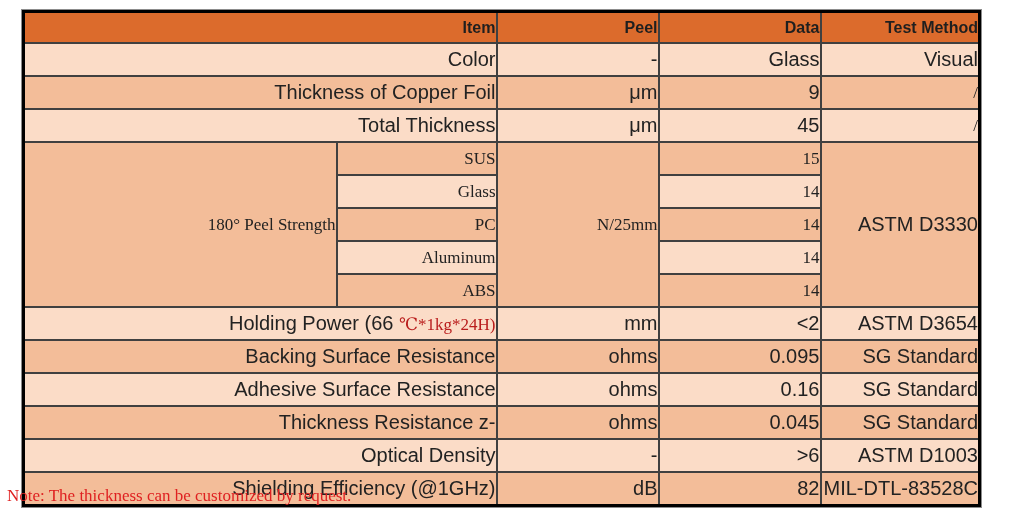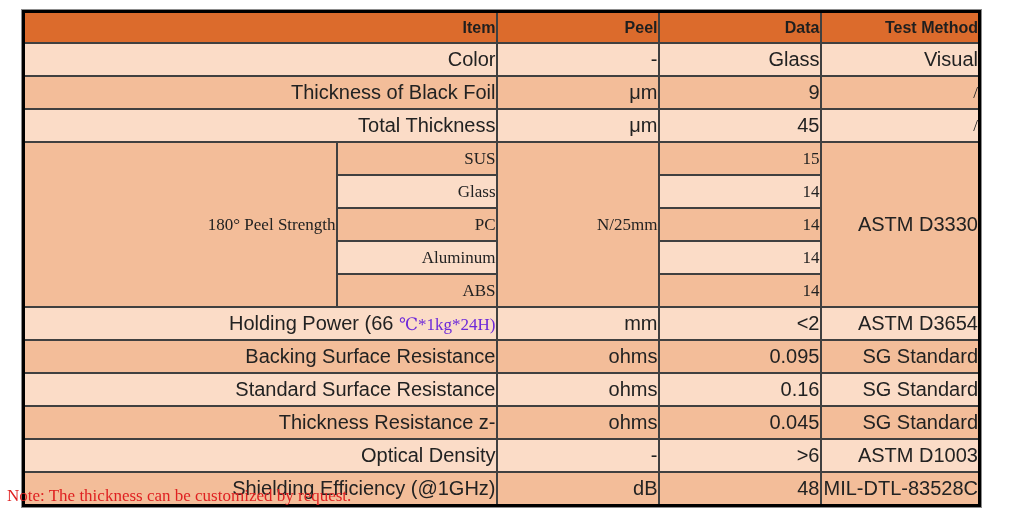--- a/index.html
+++ b/index.html
@@ -19,21 +19,21 @@
     padding:0;height:31px;overflow:hidden;
     color:#222222;
   }
   .spec-table thead th{
     background:#DC6B2C;
     font-weight:bold;font-size:16px;color:#1f1f1f;height:29px;
   }
   .light{background:#FBDCC7;}
   .dark{background:#F3BD99;}
   .sans{font-family:"Liberation Sans",sans-serif;font-size:20px;}
-  .serif{font-family:"Liberation Serif","DejaVu Serif",serif;font-size:17px;color:#6d28d9;}
+  .serif{font-family:"Liberation Serif","DejaVu Serif",serif;font-size:17px;color:#b91c1c;}
   .low{vertical-align:bottom;}
   .low span{display:inline-block;padding-bottom:1px;line-height:1.05;}
   .note{
     position:absolute;left:7px;top:486px;
     font-family:"Liberation Serif","DejaVu Serif",serif;
     font-size:17px;color:#DF2121;
   }
 </style>
 </head>
 <body>
@@ -57,21 +57,21 @@
   <tbody>
 
     <tr>
       <td colspan="2" class="light sans">Color</td>
       <td class="light sans">-</td>
       <td class="light sans">Glass</td>
       <td class="light sans">Visual</td>
     </tr>
 
     <tr>
-      <td colspan="2" class="dark sans">Thickness of Black Foil</td>
+      <td colspan="2" class="dark sans">Thickness of Copper Foil</td>
       <td class="dark sans">μm</td>
       <td class="dark sans">9</td>
       <td class="dark serif">/</td>
     </tr>
 
     <tr>
       <td colspan="2" class="light sans">Total Thickness</td>
       <td class="light sans">μm</td>
       <td class="light sans">45</td>
       <td class="light serif">/</td>
@@ -109,21 +109,21 @@
     </tr>
 
     <tr>
       <td colspan="2" class="dark sans">Backing Surface Resistance</td>
       <td class="dark sans">ohms</td>
       <td class="dark sans">0.095</td>
       <td class="dark sans">SG Standard</td>
     </tr>
 
     <tr>
-      <td colspan="2" class="light sans">Standard Surface Resistance</td>
+      <td colspan="2" class="light sans">Adhesive Surface Resistance</td>
       <td class="light sans">ohms</td>
       <td class="light sans">0.16</td>
       <td class="light sans">SG Standard</td>
     </tr>
 
     <tr>
       <td colspan="2" class="dark sans">Thickness Resistance z-</td>
       <td class="dark sans low"><span>ohms</span></td>
       <td class="dark sans">0.045</td>
       <td class="dark sans">SG Standard</td>
@@ -132,20 +132,20 @@
     <tr>
       <td colspan="2" class="light sans">Optical Density</td>
       <td class="light sans">-</td>
       <td class="light sans">&gt;6</td>
       <td class="light sans">ASTM D1003</td>
     </tr>
 
     <tr>
       <td colspan="2" class="dark sans">Shielding Efficiency (@1GHz)</td>
       <td class="dark sans">dB</td>
-      <td class="dark sans">48</td>
+      <td class="dark sans">82</td>
       <td class="dark sans">MIL-DTL-83528C</td>
     </tr>
 
   </tbody>
 </table>
 
 <div class="note">Note: The thickness can be customized by request.</div>
 
 </body></html>

